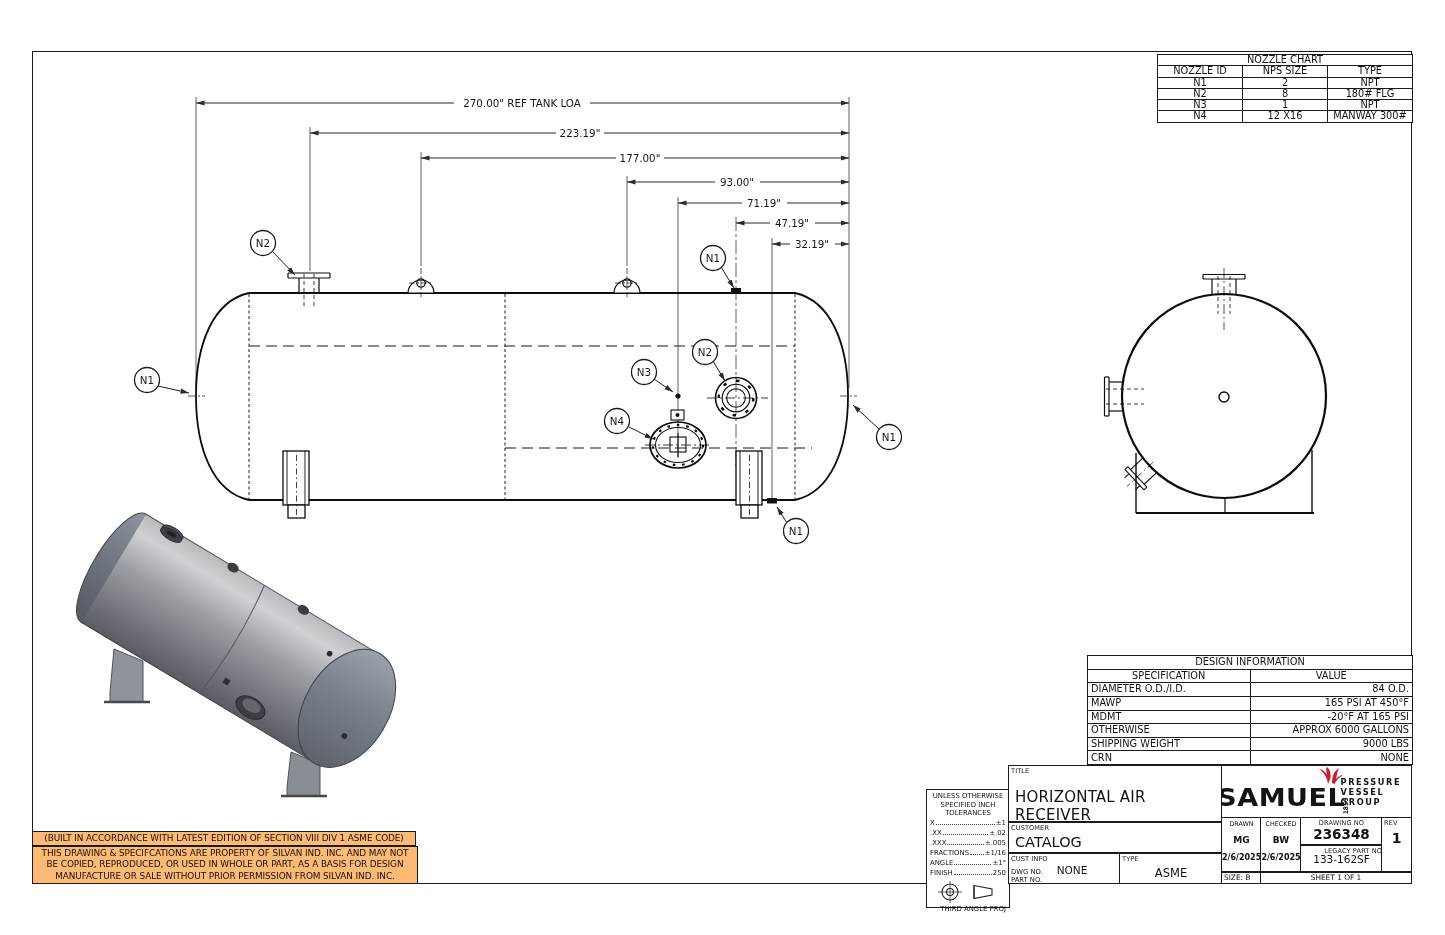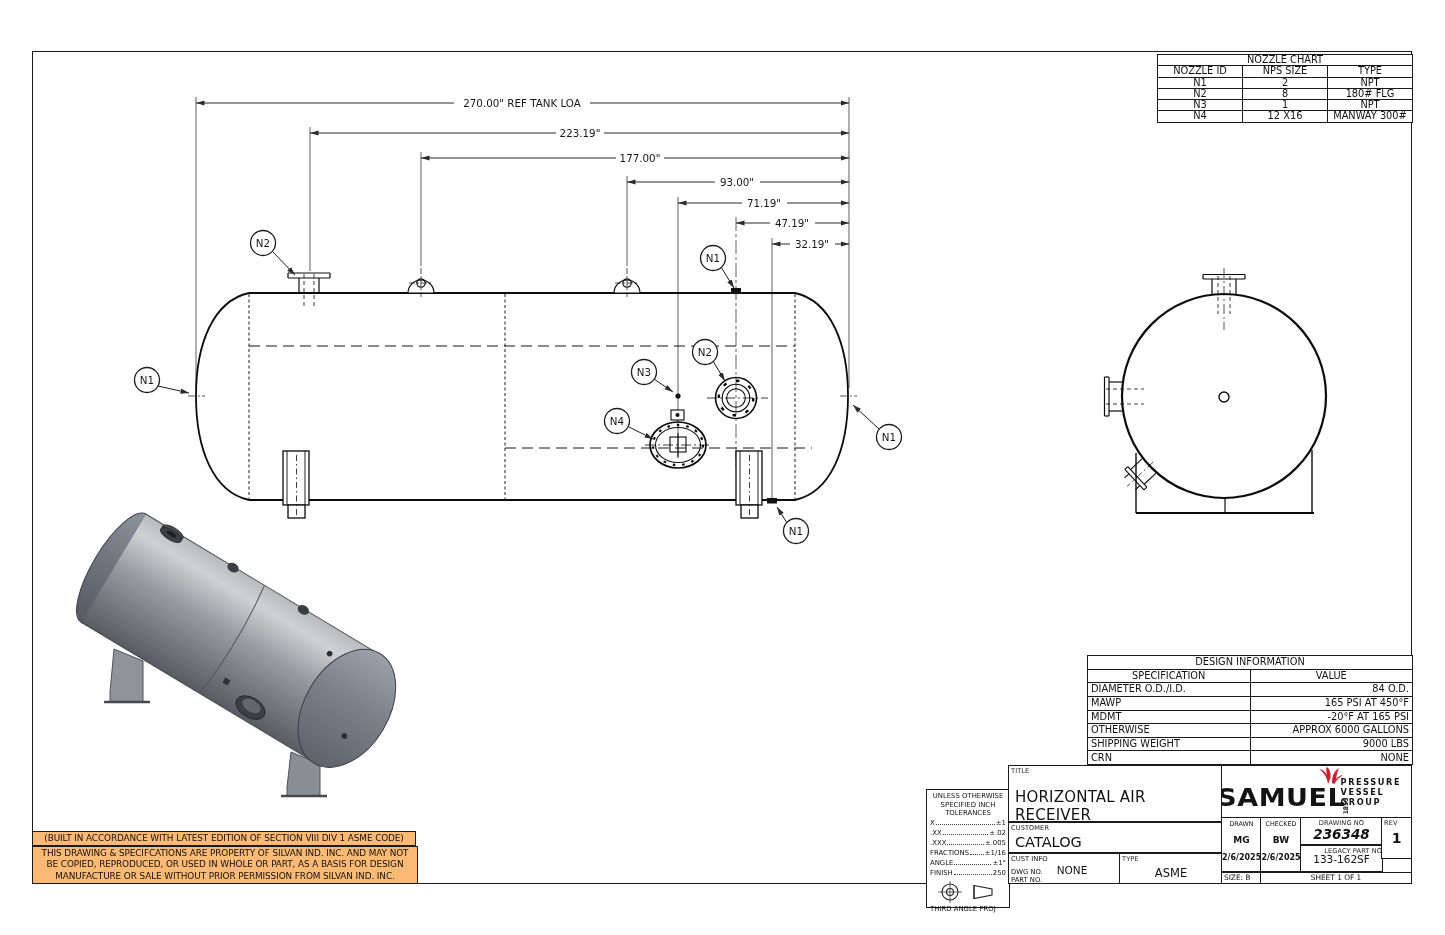--- a/index.html
+++ b/index.html
@@ -23,43 +23,43 @@
   #note-asme{left:32px;top:831px;width:384px;height:15px;}
   #note-prop{left:32px;top:846px;width:386px;height:38px;}
   
   .tb{position:absolute;border:1.3px solid #1b1b1b;background:#fff;box-sizing:border-box;}
   .tb .lbl{position:absolute;top:1px;left:2px;font-size:6.6px;color:#222;letter-spacing:0.1px;}
   #tol-block{left:926px;top:765px;width:84px;height:119px;font-size:6.9px;padding:2px 3px;margin-top:24px;}
   #tol-block .hdr{text-align:center;line-height:1.25;}
   .tol-row{display:flex;align-items:baseline;line-height:1.45;}
   .tol-row .dots{flex:1;border-bottom:1px dotted #444;margin:0 1px 2px 1px;height:6px;}
   #tol-sym{display:flex;justify-content:center;margin-top:2px;}
-  #tol-proj{text-align:left;font-size:6.9px;margin-top:1px;}
+  #tol-proj{text-align:right;font-size:6.9px;margin-top:1px;}
   #cell-title{left:1008px;top:765px;width:215px;height:57px;}
   #cell-title .big{position:absolute;left:6px;top:22px;font-size:15px;letter-spacing:0.2px;}
   #cell-customer{left:1008px;top:822px;width:215px;height:31px;padding-left:25px;}
   #cell-customer .big{position:absolute;left:6px;top:11px;font-size:14.5px;text-align:right;}
   #cell-custinfo{left:1008px;top:853px;width:113px;height:31px;font-size:6.8px;}
   #cell-custinfo .row1{position:absolute;left:2px;top:1px;}
   #cell-custinfo .row2{position:absolute;left:2px;top:10px;}
   #cell-custinfo .row2 .v{font-size:10.5px;margin-left:14px;}
   #cell-custinfo .row3{position:absolute;left:2px;top:22px;}
   #cell-type{left:1119px;top:853px;width:104px;height:31px;}
   #cell-type .big{position:absolute;left:0;right:0;top:12px;text-align:center;font-size:11.5px;}
   #cell-logo{left:1221px;top:765px;width:191px;height:53px;overflow:hidden;}
   #cell-drawn{left:1221px;top:817px;width:41px;height:55px;text-align:center;}
   #cell-checked{left:1260px;top:817px;width:42px;height:55px;text-align:center;}
   .sig .lbl2{font-size:6.4px;margin-top:2px;}
   .sig .who{font-size:9px;font-weight:bold;margin-top:7px;}
   .sig .date{font-size:8px;font-weight:bold;margin-top:8px;}
   #cell-dwgno{left:1300px;top:817px;width:83px;height:28px;text-align:center;}
-  #cell-dwgno .num{font-size:13.5px;font-weight:bold;margin-top:8px;font-style:italic;}
+  #cell-dwgno .num{font-size:13.5px;font-weight:bold;margin-top:8px;}
   #cell-legacy{left:1300px;top:845px;width:83px;height:27px;text-align:center;}
   #cell-legacy .num{font-size:10.5px;margin-top:7px;}
-  #cell-rev{left:1381px;top:817px;width:31px;height:42px;text-align:center;}
+  #cell-rev{left:1381px;top:817px;width:31px;height:55px;text-align:center;}
   #cell-rev .num{font-size:14px;font-weight:bold;margin-top:12px;}
   #cell-size{left:1221px;top:872px;width:41px;height:12px;font-size:7.4px;padding-left:2px;line-height:10px;}
   #cell-sheet{left:1260px;top:872px;width:152px;height:12px;font-size:7.4px;text-align:center;line-height:10px;}
   
   #logo-wrap{position:relative;width:100%;height:100%;display:flex;flex-direction:row;align-items:center;}
   #logo-brand{font-size:25px;font-weight:bold;letter-spacing:0.5px;line-height:1;margin-top:12px;transform:scaleX(1.08);color:#141414;position:relative;}
   #logo-year{position:absolute;right:-9px;bottom:1px;font-size:6px;font-weight:bold;transform:rotate(-90deg);transform-origin:center;letter-spacing:0;}
   #logo-tulip{position:absolute;top:1px;left:96px;}
   #logo-tag{font-size:8.2px;font-weight:bold;letter-spacing:1.6px;margin-top:1px;color:#141414;}
   

